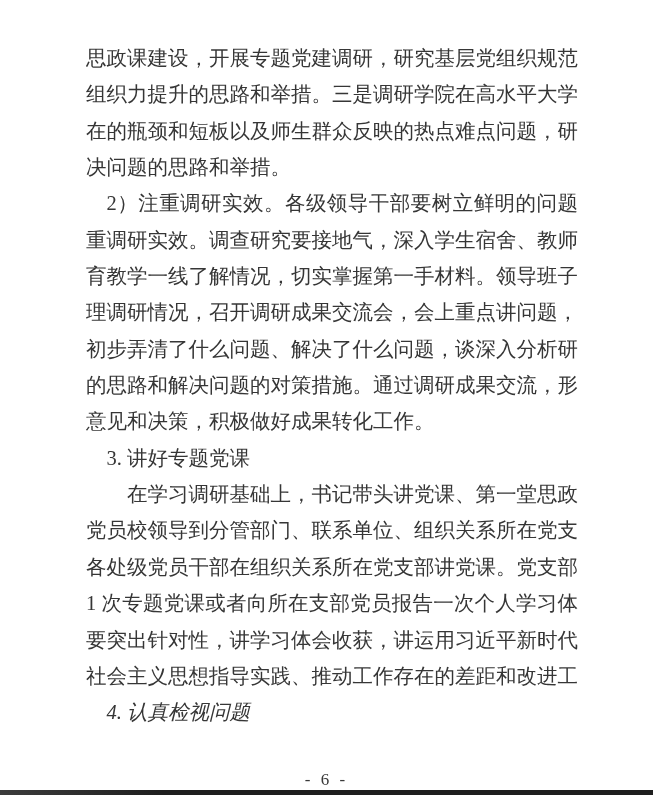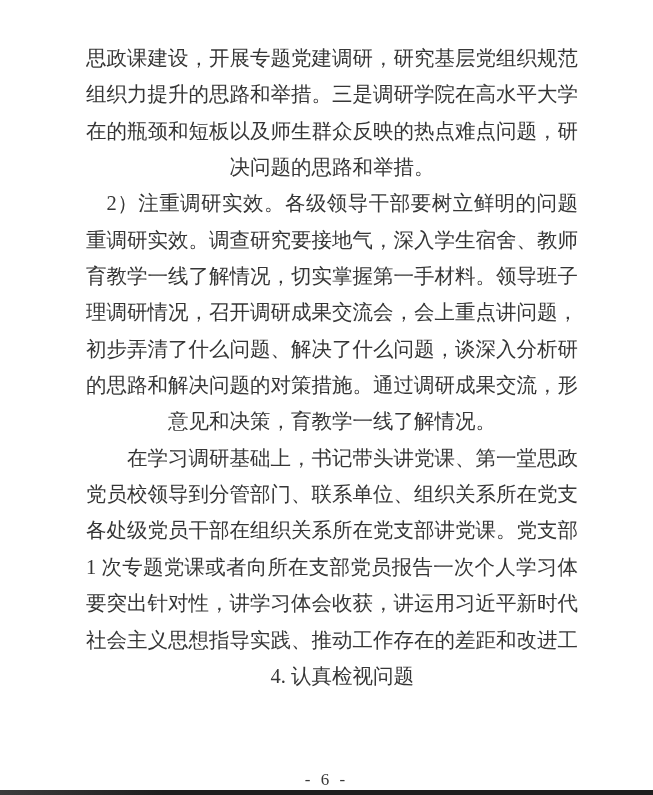--- a/index.html
+++ b/index.html
@@ -19,21 +19,21 @@
     position: absolute;
     left: 86px;
     top: 40px;
     width: 492px;
   }
   .line {
     font-size: 20.5px;
     line-height: 36.35px;
     height: 36.35px;
     color: #363636;
-    text-align: center;
+    text-align: left;
     text-justify: inter-character;
     overflow: hidden;
   }
   .line.stretch {
     text-align: justify;
     text-align-last: justify;
   }
   .footer {
     position: absolute;
     left: 0;
@@ -63,24 +63,25 @@
       <div class="line stretch">思政课建设，开展专题党建调研，研究基层党组织规范化建设和</div>
       <div class="line stretch">组织力提升的思路和举措。三是调研学院在高水平大学建设中存</div>
       <div class="line stretch">在的瓶颈和短板以及师生群众反映的热点难点问题，研究提出解</div>
       <div class="line">决问题的思路和举措。</div>
       <div class="line stretch" style="padding-left: 1em;">2）注重调研实效。各级领导干部要树立鲜明的问题导向注</div>
       <div class="line stretch">重调研实效。调查研究要接地气，深入学生宿舍、教师课堂、教</div>
       <div class="line stretch">育教学一线了解情况，切实掌握第一手材料。领导班子要及时梳</div>
       <div class="line stretch">理调研情况，召开调研成果交流会，会上重点讲问题，谈调研中</div>
       <div class="line stretch">初步弄清了什么问题、解决了什么问题，谈深入分析研究后形成</div>
       <div class="line stretch">的思路和解决问题的对策措施。通过调研成果交流，形成正确的</div>
-      <div class="line">意见和决策，育教学一线了解情况。</div>
+      <div class="line">意见和决策，积极做好成果转化工作。</div>
+      <div class="line" style="padding-left: 1em;">3. 讲好专题党课</div>
       <div class="line stretch" style="padding-left: 2em;">在学习调研基础上，书记带头讲党课、第一堂思政课，其他</div>
       <div class="line stretch">党员校领导到分管部门、联系单位、组织关系所在党支部讲党课，</div>
       <div class="line stretch">各处级党员干部在组织关系所在党支部讲党课。党支部书记要讲</div>
       <div class="line stretch">1 次专题党课或者向所在支部党员报告一次个人学习体会。党课</div>
       <div class="line stretch">要突出针对性，讲学习体会收获，讲运用习近平新时代中国特色</div>
       <div class="line stretch">社会主义思想指导实践、推动工作存在的差距和改进工作的思路</div>
-      <div class="line" style="padding-left: 1em;">4. 认真检视问题</div>
+      <div class="line" style="padding-left: 1em; font-style: italic;">4. 认真检视问题</div>
     </div>
   <div class="footer">- 6 -</div>
   <div class="bottom-bar"></div>
 </div>
 
 </body></html>

